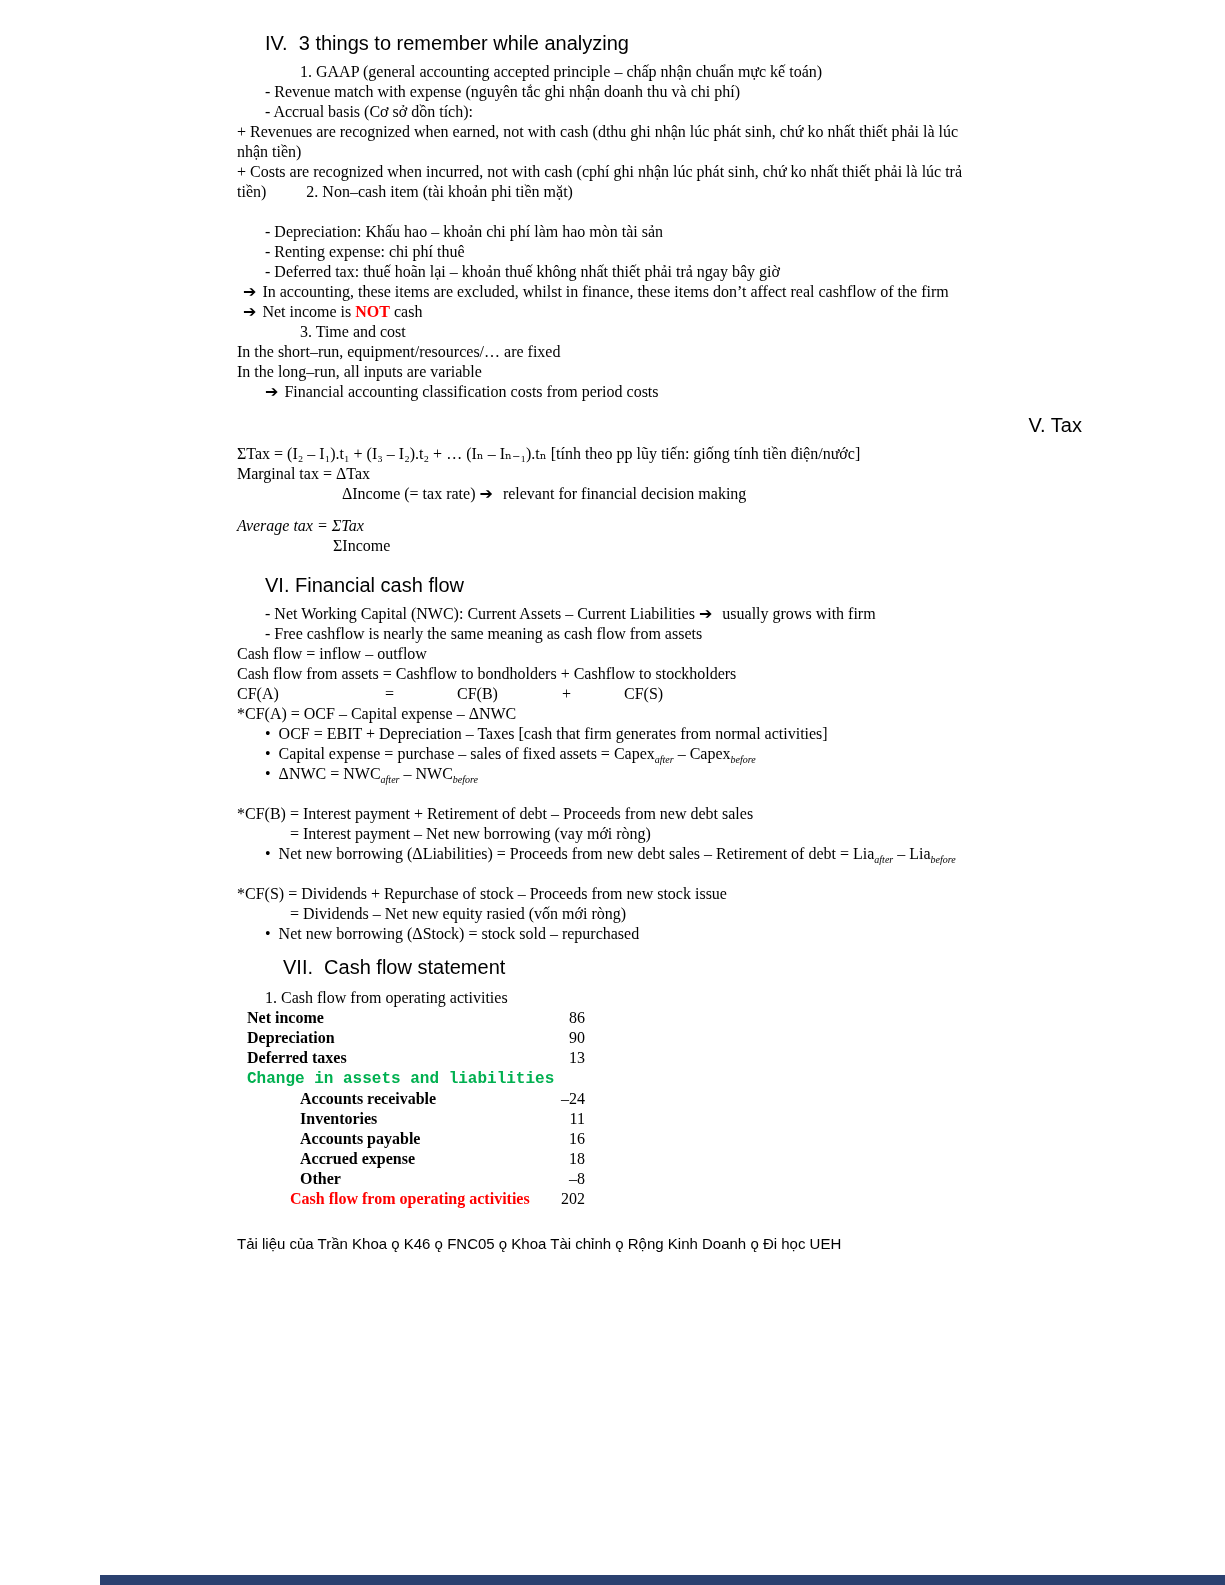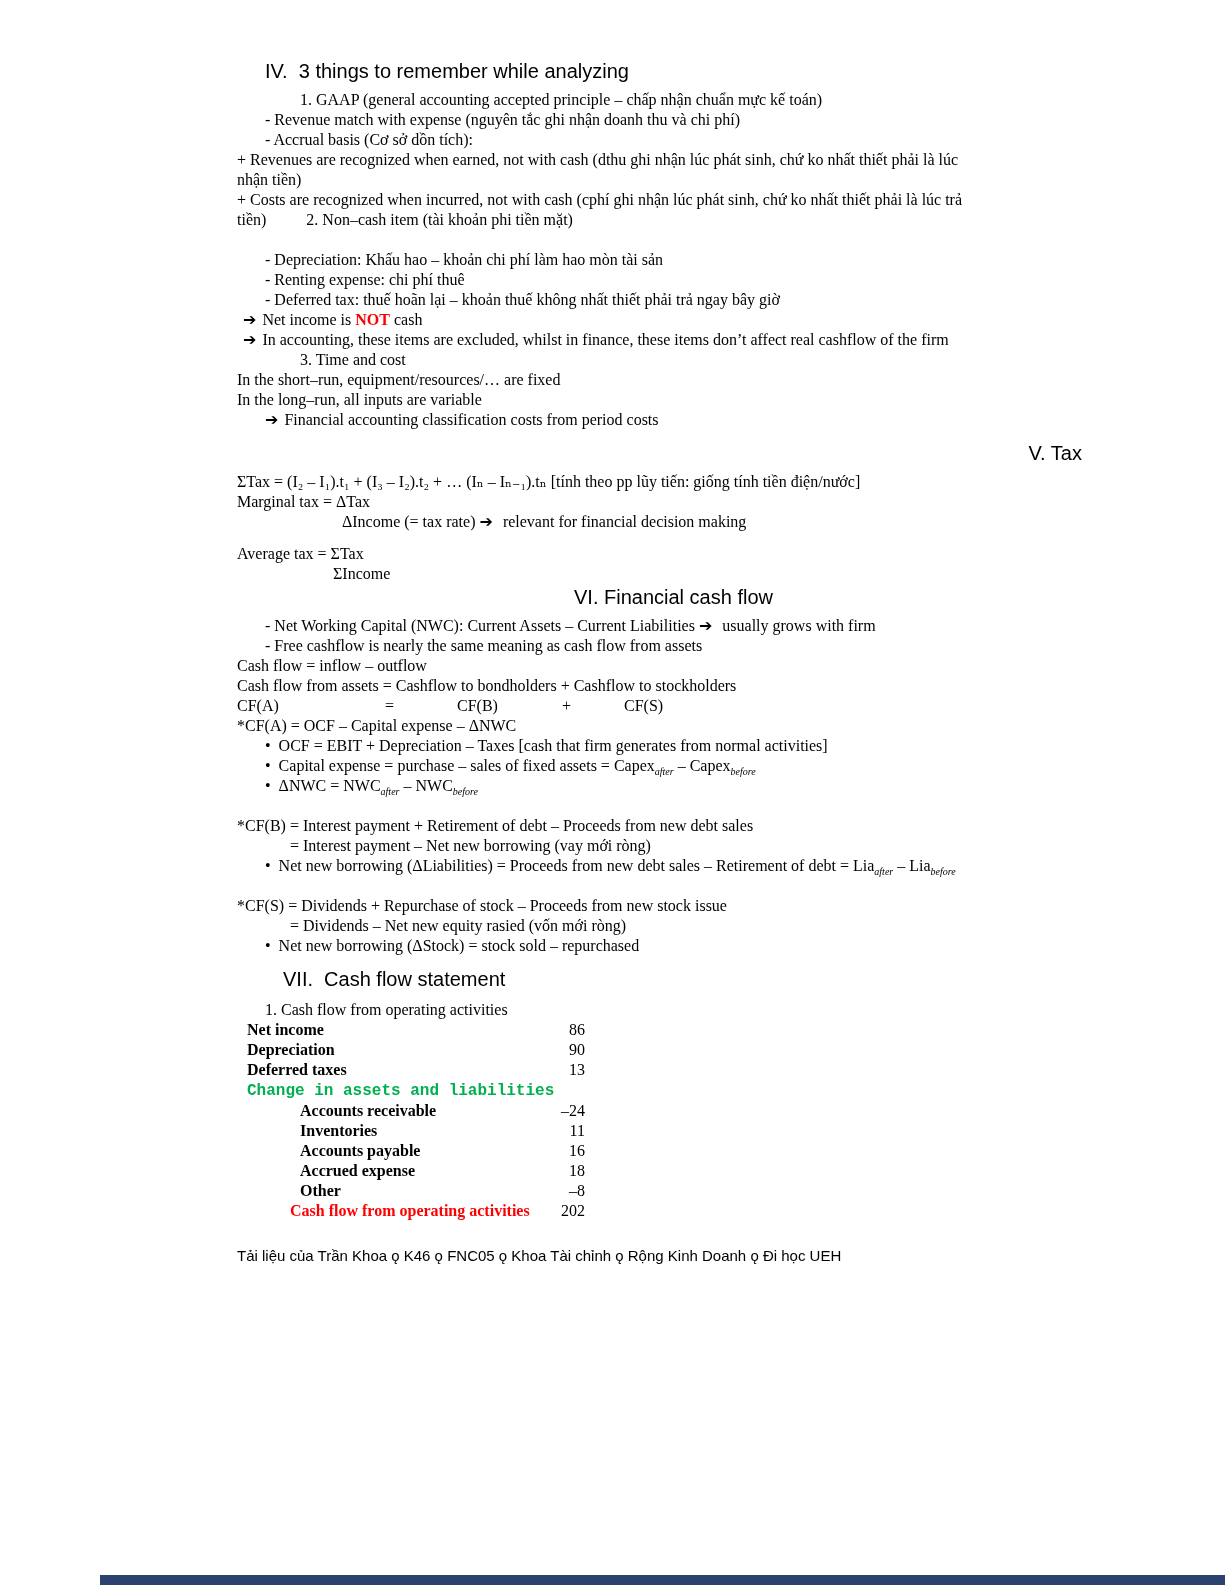--- a/index.html
+++ b/index.html
@@ -20,31 +20,31 @@
     width:845px;
   }
   .ln { line-height:20px; min-height:20px; }
   .h {
     font-family:"Liberation Sans","DejaVu Sans",sans-serif;
     font-size:20px;
     line-height:26px;
     margin:0;
     font-weight:400;
   }
-  .h-iv { padding-left:28px; margin-bottom:6px;margin-top:28px; }
+  .h-iv { padding-left:28px; margin-bottom:6px; }
   .h-v  { padding-left:28px; margin-top:10px; margin-bottom:6px;text-align:right; }
-  .h-vi { padding-left:28px; margin-bottom:6px;text-align:center; }
+  .h-vi { padding-left:28px; margin-top:16px; margin-bottom:6px; }
   .h-vii{ padding-left:46px; margin-top:10px; margin-bottom:8px; }
 
   .i1 { padding-left:28px; }   
   .i2 { padding-left:63px; }   
   .i3 { padding-left:53px; }   
   .iA { padding-left:6px; }    
   .mt20 { margin-top:20px; }
-  .mt12 { margin-top:12px; }
+  .mt12 { margin-top:12px;font-style:italic; }
 
   .arrow { font-family:"DejaVu Sans",sans-serif; margin-right:6px; }
   .bullet { margin-right:8px; }
   .red { color:#ff0000; }
   .green { color:#00b050;font-family:Liberation Mono, monospace; }
   .b { font-weight:bold; }
   sub { font-size:10px; line-height:0;font-style:italic; }
 
   .fden { padding-left:105px; }
   .fden2 { padding-left:96px; }
@@ -94,22 +94,22 @@
     <div class="ln i1">- Revenue match with expense (nguyên tắc ghi nhận doanh thu và chi phí)</div>
     <div class="ln i1">- Accrual basis (Cơ sở dồn tích):</div>
     <div class="ln">+ Revenues are recognized when earned, not with cash (dthu ghi nhận lúc phát sinh, chứ ko nhất thiết phải là lúc</div>
     <div class="ln">nhận tiền)</div>
     <div class="ln">+ Costs are recognized when incurred, not with cash (cphí ghi nhận lúc phát sinh, chứ ko nhất thiết phải là lúc trả</div>
     <div class="ln">tiền)&nbsp;&nbsp;&nbsp;&nbsp;&nbsp;&nbsp;&nbsp;&nbsp;&nbsp; 2. Non–cash item (tài khoản phi tiền mặt)</div>
 
     <div class="ln i1 mt20">- Depreciation: Khấu hao – khoản chi phí làm hao mòn tài sản</div>
     <div class="ln i1">- Renting expense: chi phí thuê</div>
     <div class="ln i1">- Deferred tax: thuế hoãn lại – khoản thuế không nhất thiết phải trả ngay bây giờ</div>
+    <div class="ln iA"><span class="arrow">➔</span><span>In accounting, these items are excluded, whilst in finance, these items don’t affect real cashflow of the firm</span></div>
     <div class="ln iA"><span class="arrow">➔</span><span>Net income is </span><span class="red b">NOT</span><span> cash</span></div>
-    <div class="ln iA"><span class="arrow">➔</span><span>In accounting, these items are excluded, whilst in finance, these items don’t affect real cashflow of the firm</span></div>
     <div class="ln i2">3. Time and cost</div>
     <div class="ln">In the short–run, equipment/resources/… are fixed</div>
     <div class="ln">In the long–run, all inputs are variable</div>
     <div class="ln i1"><span class="arrow">➔</span><span>Financial accounting classification costs from period costs</span></div>
 
     <div class="h h-v">V. Tax</div>
     <div class="ln">ΣTax = (I₂ – I₁).t₁ + (I₃ – I₂).t₂ + … (Iₙ – Iₙ₋₁).tₙ [tính theo pp lũy tiến: giống tính tiền điện/nước]</div>
     <div class="ln"><span>Marginal tax = </span><span>ΔTax</span></div>
     <div class="ln fden"><span>ΔIncome</span><span> (= tax rate) </span><span class="arrow">➔</span><span> relevant for financial decision making</span></div>
     <div class="ln mt12"><span>Average tax = </span><span>ΣTax</span></div>

